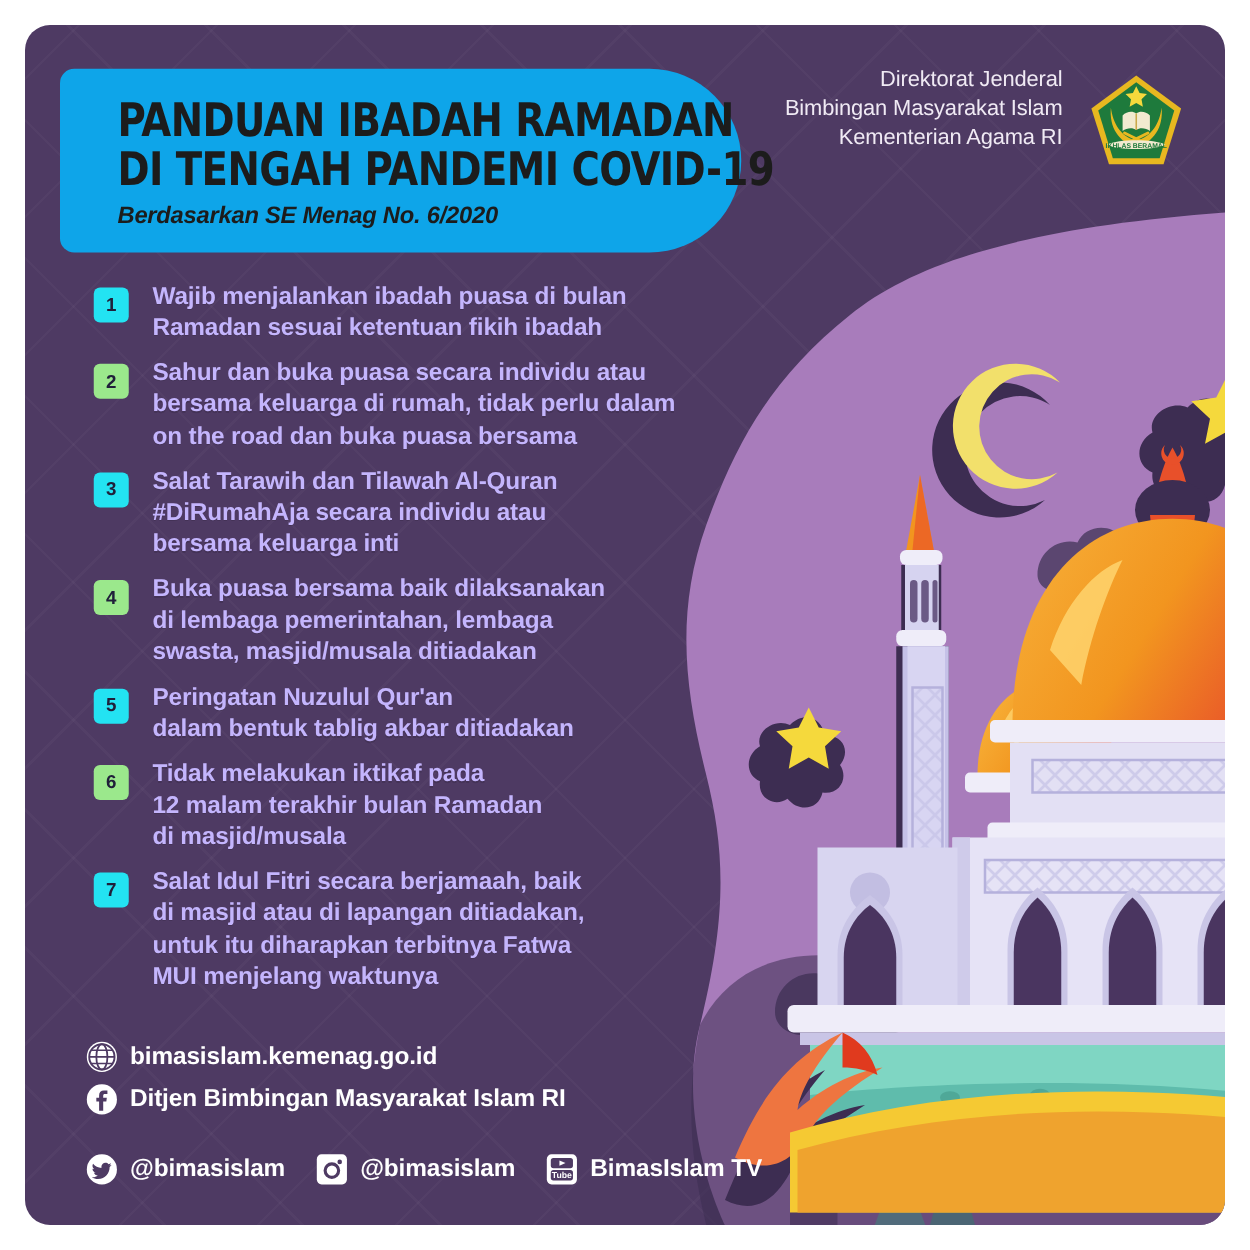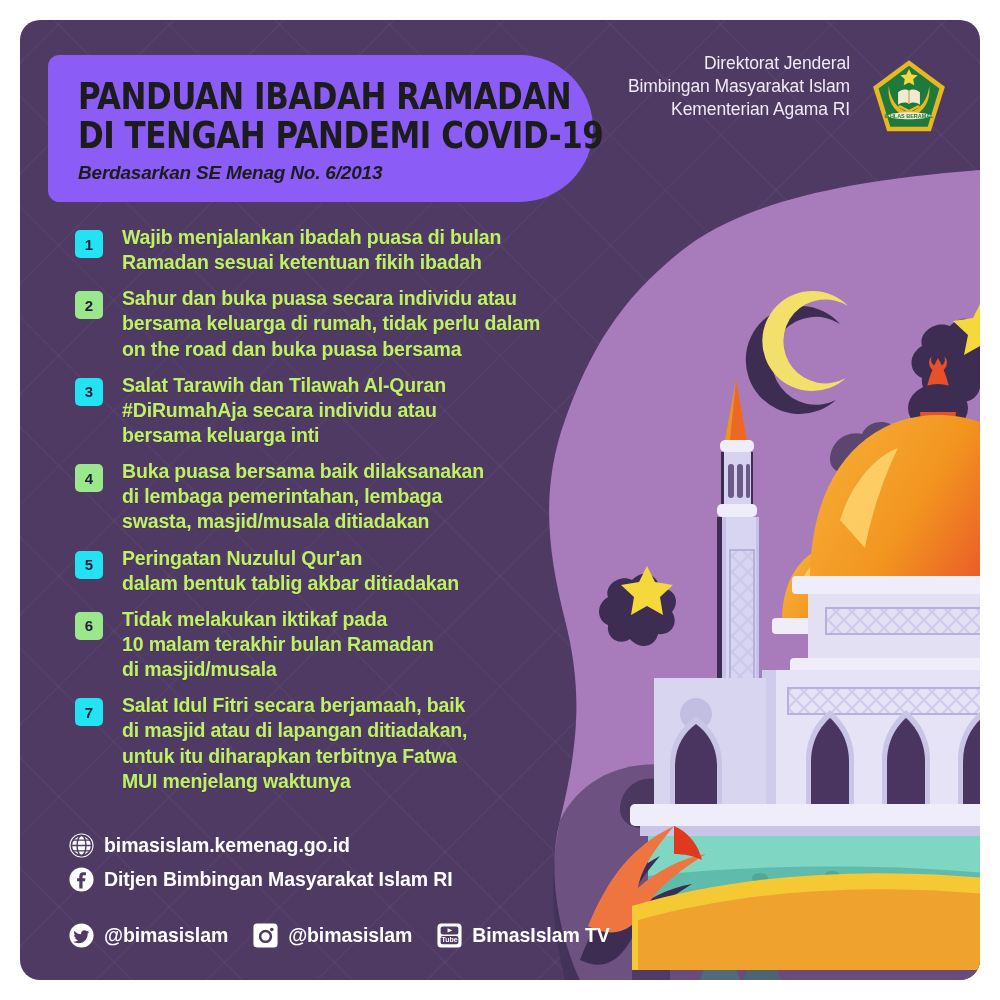--- a/index.html
+++ b/index.html
@@ -34,23 +34,23 @@
 
   
   .illus{ position:absolute; inset:0; z-index:2; }
   .illus svg{ position:absolute; top:0; left:0; }
 
   
   .title-plate{
     position:absolute;
     left:28px; top:35px;
     width:545px;
-    background:#8b5cf6;
+    background:#0ea5e9;
     border-radius:14px 90px 90px 14px;
-    padding:22px 26px 18px 30px;
+    padding:22px 26px 18px 46px;
     z-index:6;
   }
   .title-line{
     font-family:"DejaVu Sans Condensed","Liberation Sans Narrow","Liberation Sans",sans-serif;
     font-weight:bold;
     font-size:37px;
     letter-spacing:-0.5px;
     line-height:1.06;
     color:#1C1C1C;
     transform:scaleX(0.93);
@@ -109,21 +109,21 @@
     align-items:center;
     justify-content:center;
     font-weight:bold;
     font-size:15px;
     color:#20203A;
     font-family:"Liberation Sans",sans-serif;
   }
   .badge.cyan{ background:#23E3F2; }
   .badge.green{ background:#9BE88C; }
   .itext{
-    color:#bef264;
+    color:#c4b5fd;
     font-size:19.5px;
     line-height:1.29;
     font-weight:600;
     letter-spacing:-0.15px;
     text-shadow:0 1px 0 rgba(0,0,0,.12);
   }
 
   
   .footer{
     position:absolute;
@@ -352,21 +352,21 @@
         <path d="M50,42 L50,59" stroke="#C9A84A" stroke-width="1.6"></path>
         <path d="M38,62 L62,74 M62,62 L38,74" stroke="#E8B820" stroke-width="3" stroke-linecap="round"></path>
         <path d="M20,74 C32,68 68,68 80,74 C68,80 32,80 20,74 Z" fill="#F2EAD0"></path>
         <text x="50" y="77" font-size="7" font-family="Liberation Sans, sans-serif" fill="#1E7A3C" text-anchor="middle" font-weight="bold">IKHLAS BERAMAL</text>
       </svg>
     </div>
 
     <div class="title-plate">
       <div class="title-line">PANDUAN IBADAH RAMADAN</div>
       <div class="title-line">DI TENGAH PANDEMI COVID-19</div>
-      <div class="title-sub">Berdasarkan SE Menag No. 6/2013</div>
+      <div class="title-sub">Berdasarkan SE Menag No. 6/2020</div>
     </div>
 
     <div class="list">
 
       <div class="item">
         <div class="badge cyan">1</div>
         <div class="itext">
           <div>Wajib menjalankan ibadah puasa di bulan</div>
           <div>Ramadan sesuai ketentuan fikih ibadah</div>
         </div>
@@ -404,21 +404,21 @@
         <div class="itext">
           <div>Peringatan Nuzulul Qur'an</div>
           <div>dalam bentuk tablig akbar ditiadakan</div>
         </div>
       </div>
 
       <div class="item">
         <div class="badge green">6</div>
         <div class="itext">
           <div>Tidak melakukan iktikaf pada</div>
-          <div>10 malam terakhir bulan Ramadan</div>
+          <div>12 malam terakhir bulan Ramadan</div>
           <div>di masjid/musala</div>
         </div>
       </div>
 
       <div class="item">
         <div class="badge cyan">7</div>
         <div class="itext">
           <div>Salat Idul Fitri secara berjamaah, baik</div>
           <div>di masjid atau di lapangan ditiadakan,</div>
           <div>untuk itu diharapkan terbitnya Fatwa</div>

